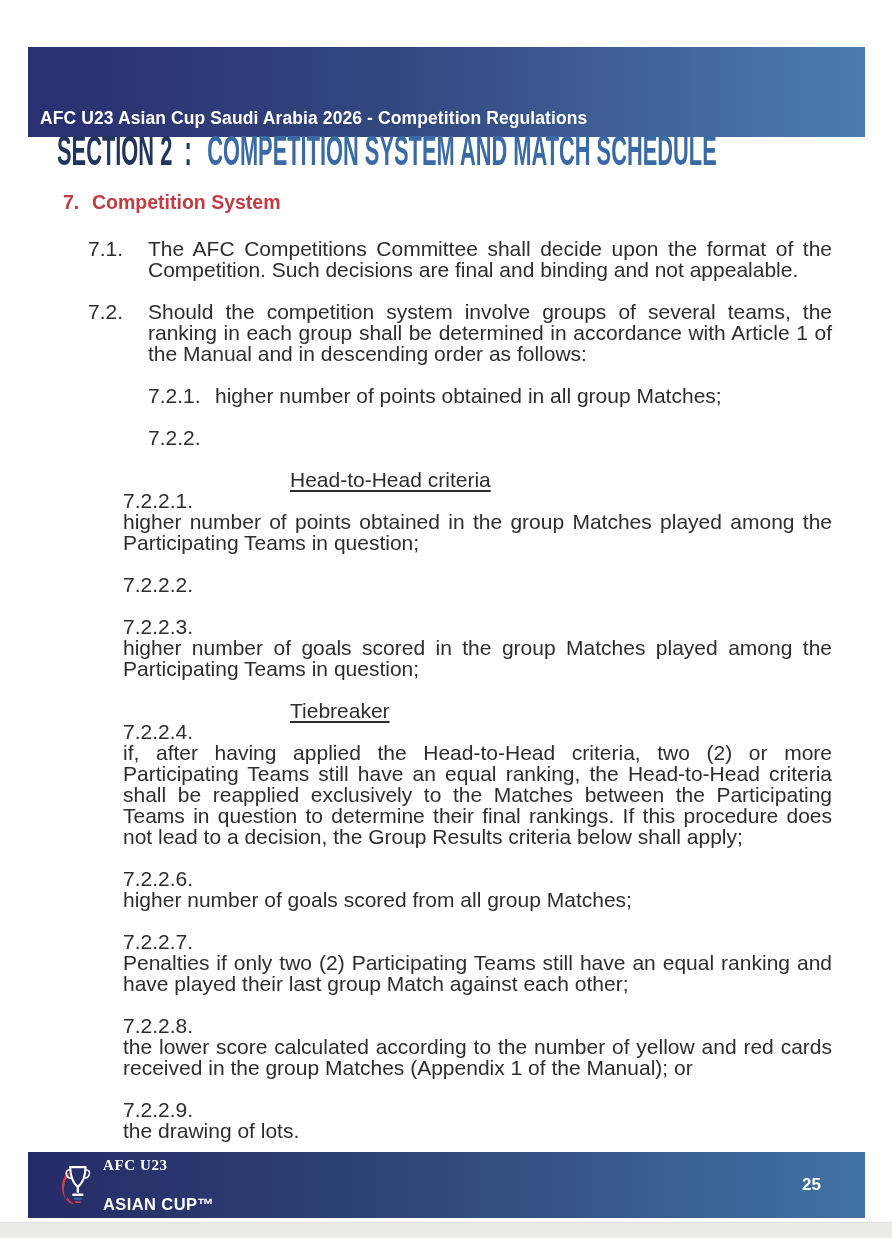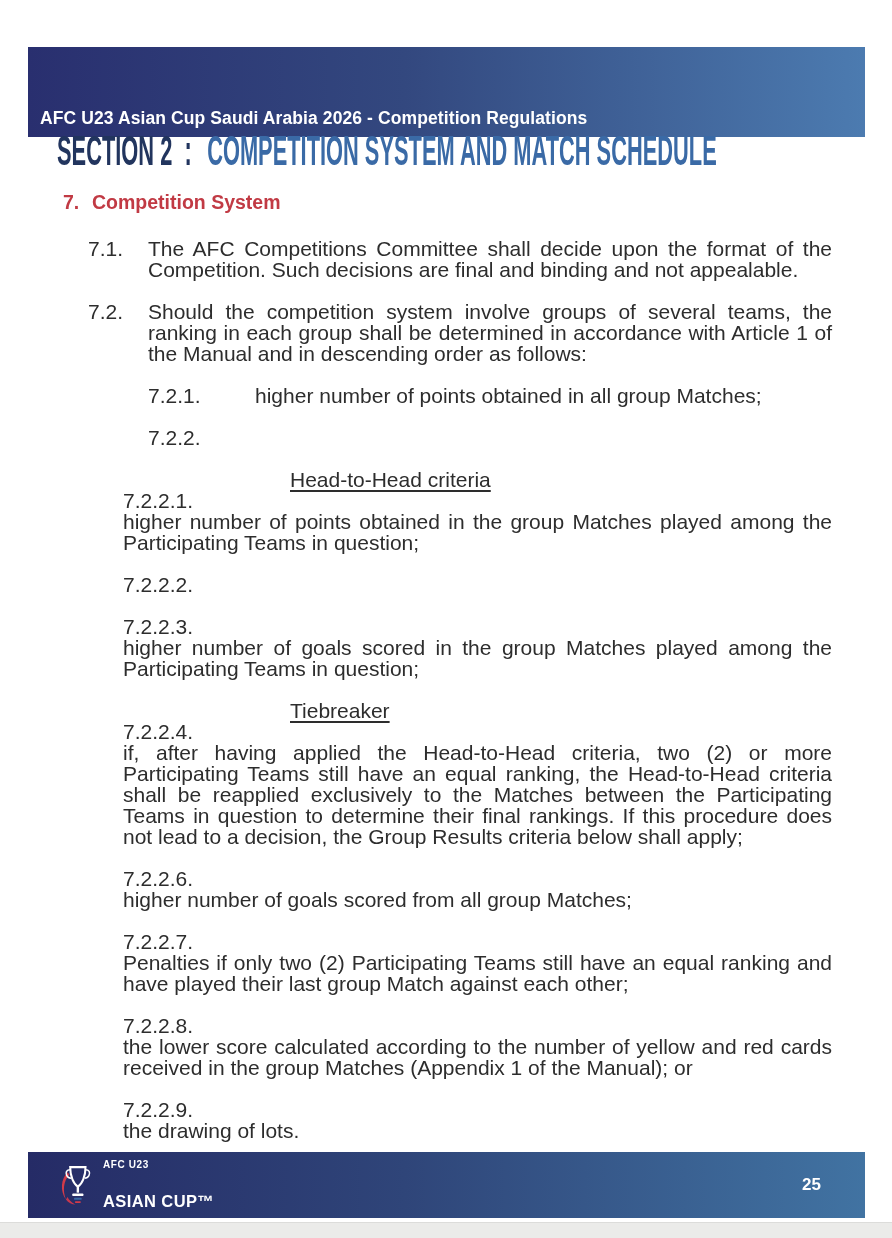--- a/index.html
+++ b/index.html
@@ -66,21 +66,21 @@
     font-size: 21px;
     line-height: 21px;
   }
   .item { display: flex; margin-bottom: 21px; padding-right: 60px; }
   .item .num { flex: none; }
   .item .txt { flex: 1; }
   .item .txt.justify { text-align: justify; }
 
   .lvl1 { padding-left: 85px; }
   .lvl1 .num { width: 60px; }
-  .lvl2 { padding-left: 145px; gap: 40px; }
+  .lvl2 { padding-left: 145px; }
   .lvl2 .num { width: 67px; }
   .lvl3 { padding-left: 120px; flex-direction: column; }
   .lvl3 .num { width: 75px; }
 
   .group { margin-bottom: 21px; }
   .group .item { margin-bottom: 0; }
   .crit-heading {
     padding-left: 287px;
     text-decoration: underline;
     text-underline-offset: 3px;
@@ -91,21 +91,21 @@
     position: absolute;
     top: 1152px; left: 28px;
     width: 837px; height: 66px;
     background: linear-gradient(to right, #252b66 0%, #2f4579 45%, #4173a2 100%);
     display: flex;
     align-items: center;
     padding: 0 44px 0 30px;
   }
   .logo { display: flex; align-items: center; gap: 7px; }
   .logo-text { color: #ffffff; line-height: 1; }
-  .logo-text .l1 { font-size: 10px; font-weight: bold; letter-spacing: 0.6px; margin-bottom: 2px; }
+  .logo-text .l1 { font-size: 15px; font-weight: bold; letter-spacing: 0.6px; margin-bottom: 2px; font-family: Liberation Serif, serif; }
   .logo-text .l2 { font-size: 16.5px; font-weight: bold; letter-spacing: 0.4px; margin-top: 23px; }
   .footer-spacer { flex: 1; }
   .page-number { color: #ffffff; font-size: 17px; font-weight: bold; }
 
   
   .bottom-strip {
     position: absolute;
     top: 1222px; left: 0;
     width: 892px; height: 16px;
     background: #ebebe9;

